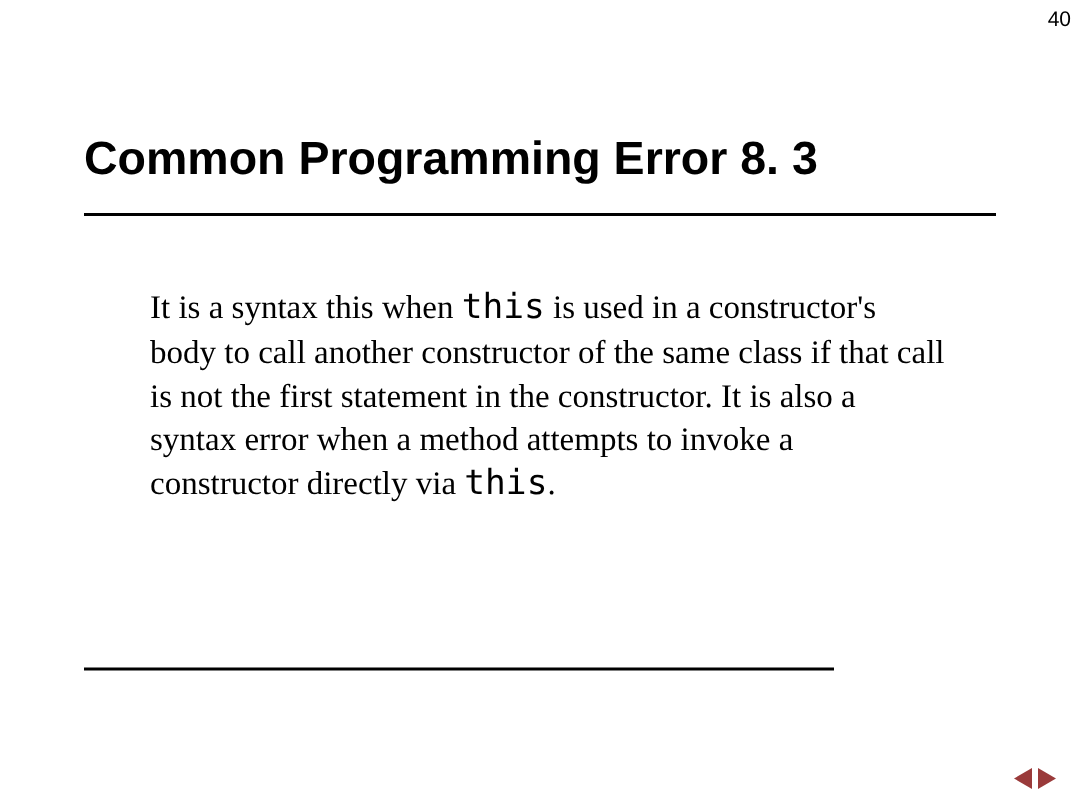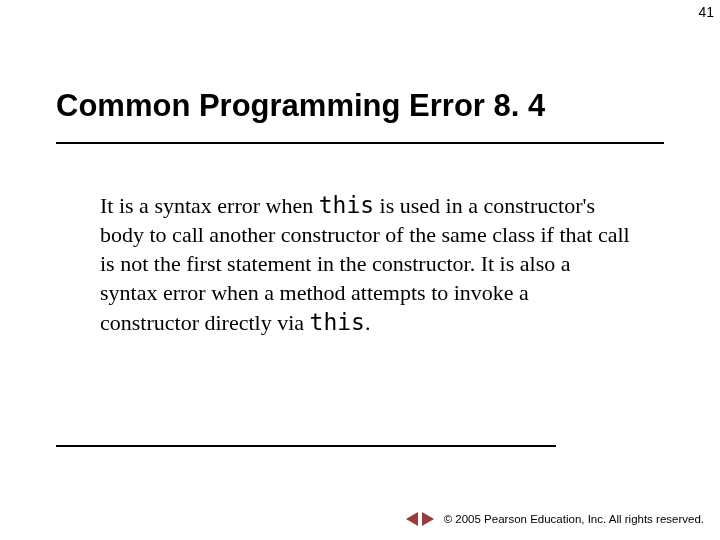--- a/index.html
+++ b/index.html
@@ -84,31 +84,30 @@
   .tri-right {
     border-left: 12px solid #9a3a3a;
   }
   .copyright {
     white-space: nowrap;
   }
 </style>
 </head>
 <body>
 
-<div class="page-number">41</div>
+<div class="page-number">40</div>
 
-<div class="title">Common Programming Error 8. 4</div>
+<div class="title">Common Programming Error 8. 3</div>
 
 <div class="top-rule"></div>
 
 <div class="body-text">
-  <span>It is a syntax error when </span><span class="code">this</span><span> is used in a constructor's body to call another constructor of the same class if that call is not the first statement in the constructor. It is also a syntax error when a method attempts to invoke a constructor directly via </span><span class="code">this</span><span>.</span>
+  <span>It is a syntax this when </span><span class="code">this</span><span> is used in a constructor's body to call another constructor of the same class if that call is not the first statement in the constructor. It is also a syntax error when a method attempts to invoke a constructor directly via </span><span class="code">this</span><span>.</span>
 </div>
 
 <div class="bottom-rule"></div>
 
 <div class="footer">
   <div class="nav">
     <div class="tri tri-left"></div>
     <div class="tri tri-right"></div>
   </div>
-  <div class="copyright">© 2005 Pearson Education, Inc.  All rights reserved.</div>
 </div>
 
 </body></html>

